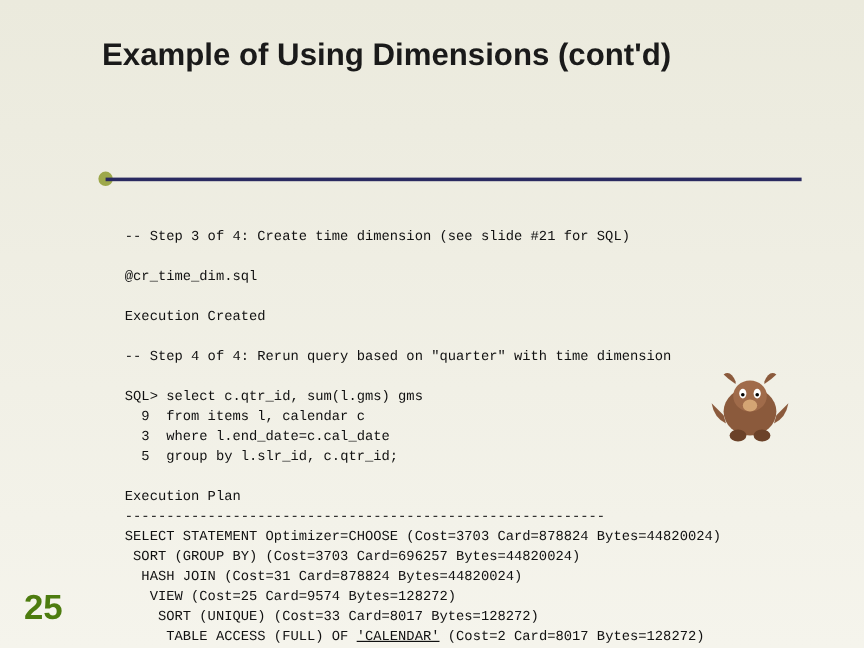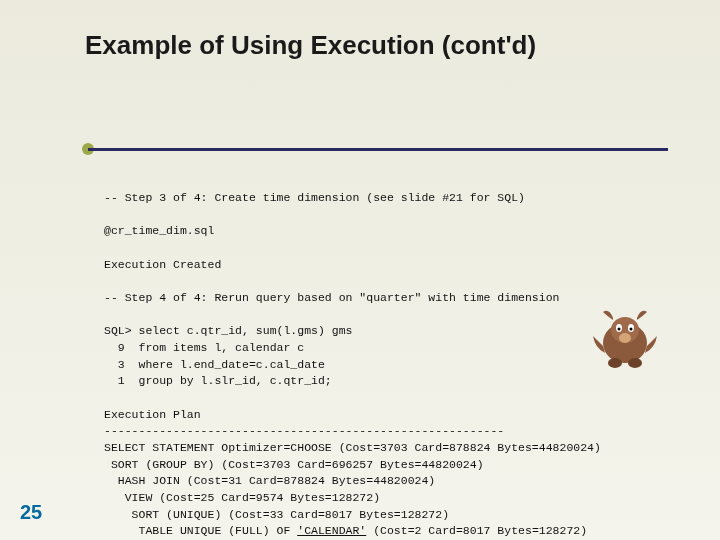--- a/index.html
+++ b/index.html
@@ -43,60 +43,60 @@
     line-height: 1.45;
     color: #111;
     white-space: pre;
   }
   .content .bold { font-weight: normal; }
   .content .under { text-decoration: underline; }
   .page-num {
     position: absolute;
     bottom: 16px;
     left: 20px;
-    font-size: 20px;
+    font-size: 29px;
     font-weight: bold;
-    color: #0369a1;
+    color: #4d7c0f;
   }
   .cartoon {
     position: absolute;
     top: 298px;
     right: 55px;
     width: 80px;
     height: 80px;
   }
 </style>
 </head>
 <body>
 
-<div class="title">Example of Using Execution (cont'd)</div>
+<div class="title">Example of Using Dimensions (cont'd)</div>
 <div class="bullet-dot"></div>
 <div class="underline-bar"></div>
 
 <div class="content"><span>-- Step 3 of 4: Create time dimension (see slide #21 for SQL)</span>
 
 <span>@cr_time_dim.sql</span>
 
 <span>Execution Created</span>
 
 <span>-- Step 4 of 4: Rerun query based on "quarter" with time dimension</span>
 
 <span>SQL&gt; select c.qtr_id, sum(l.gms) gms</span>
 <span>  9  from items l, calendar c</span>
 <span>  3  where l.end_date=c.cal_date</span>
-<span>  1  group by l.slr_id, </span><span class="bold">c.qtr_id;</span>
+<span>  5  group by l.slr_id, </span><span class="bold">c.qtr_id;</span>
 
 <span class="bold">Execution Plan</span>
 <span>----------------------------------------------------------</span>
 <span>SELECT STATEMENT Optimizer=CHOOSE (Cost=3703 Card=878824 Bytes=44820024)</span>
 <span> SORT (GROUP BY) (Cost=3703 Card=696257 Bytes=44820024)</span>
 <span>  HASH JOIN (Cost=31 Card=878824 Bytes=44820024)</span>
 <span>   VIEW (Cost=25 Card=9574 Bytes=128272)</span>
 <span>    SORT (UNIQUE) (Cost=33 Card=8017 Bytes=128272)</span>
-<span>     TABLE UNIQUE (FULL) OF </span><span class="bold under">'CALENDAR'</span><span> (Cost=2 Card=8017 Bytes=128272)</span>
+<span>     TABLE ACCESS (FULL) OF </span><span class="bold under">'CALENDAR'</span><span> (Cost=2 Card=8017 Bytes=128272)</span>
 </div>
 
 <svg class="cartoon" viewBox="0 0 80 80">
   <ellipse cx="40" cy="45" rx="22" ry="20" fill="#8b5a3c"></ellipse>
   <ellipse cx="40" cy="32" rx="14" ry="13" fill="#a06b4a"></ellipse>
   <ellipse cx="34" cy="30" rx="3" ry="4" fill="#fff"></ellipse>
   <ellipse cx="46" cy="30" rx="3" ry="4" fill="#fff"></ellipse>
   <circle cx="34" cy="31" r="1.5" fill="#000"></circle>
   <circle cx="46" cy="31" r="1.5" fill="#000"></circle>
   <ellipse cx="40" cy="40" rx="6" ry="5" fill="#d4a574"></ellipse>

